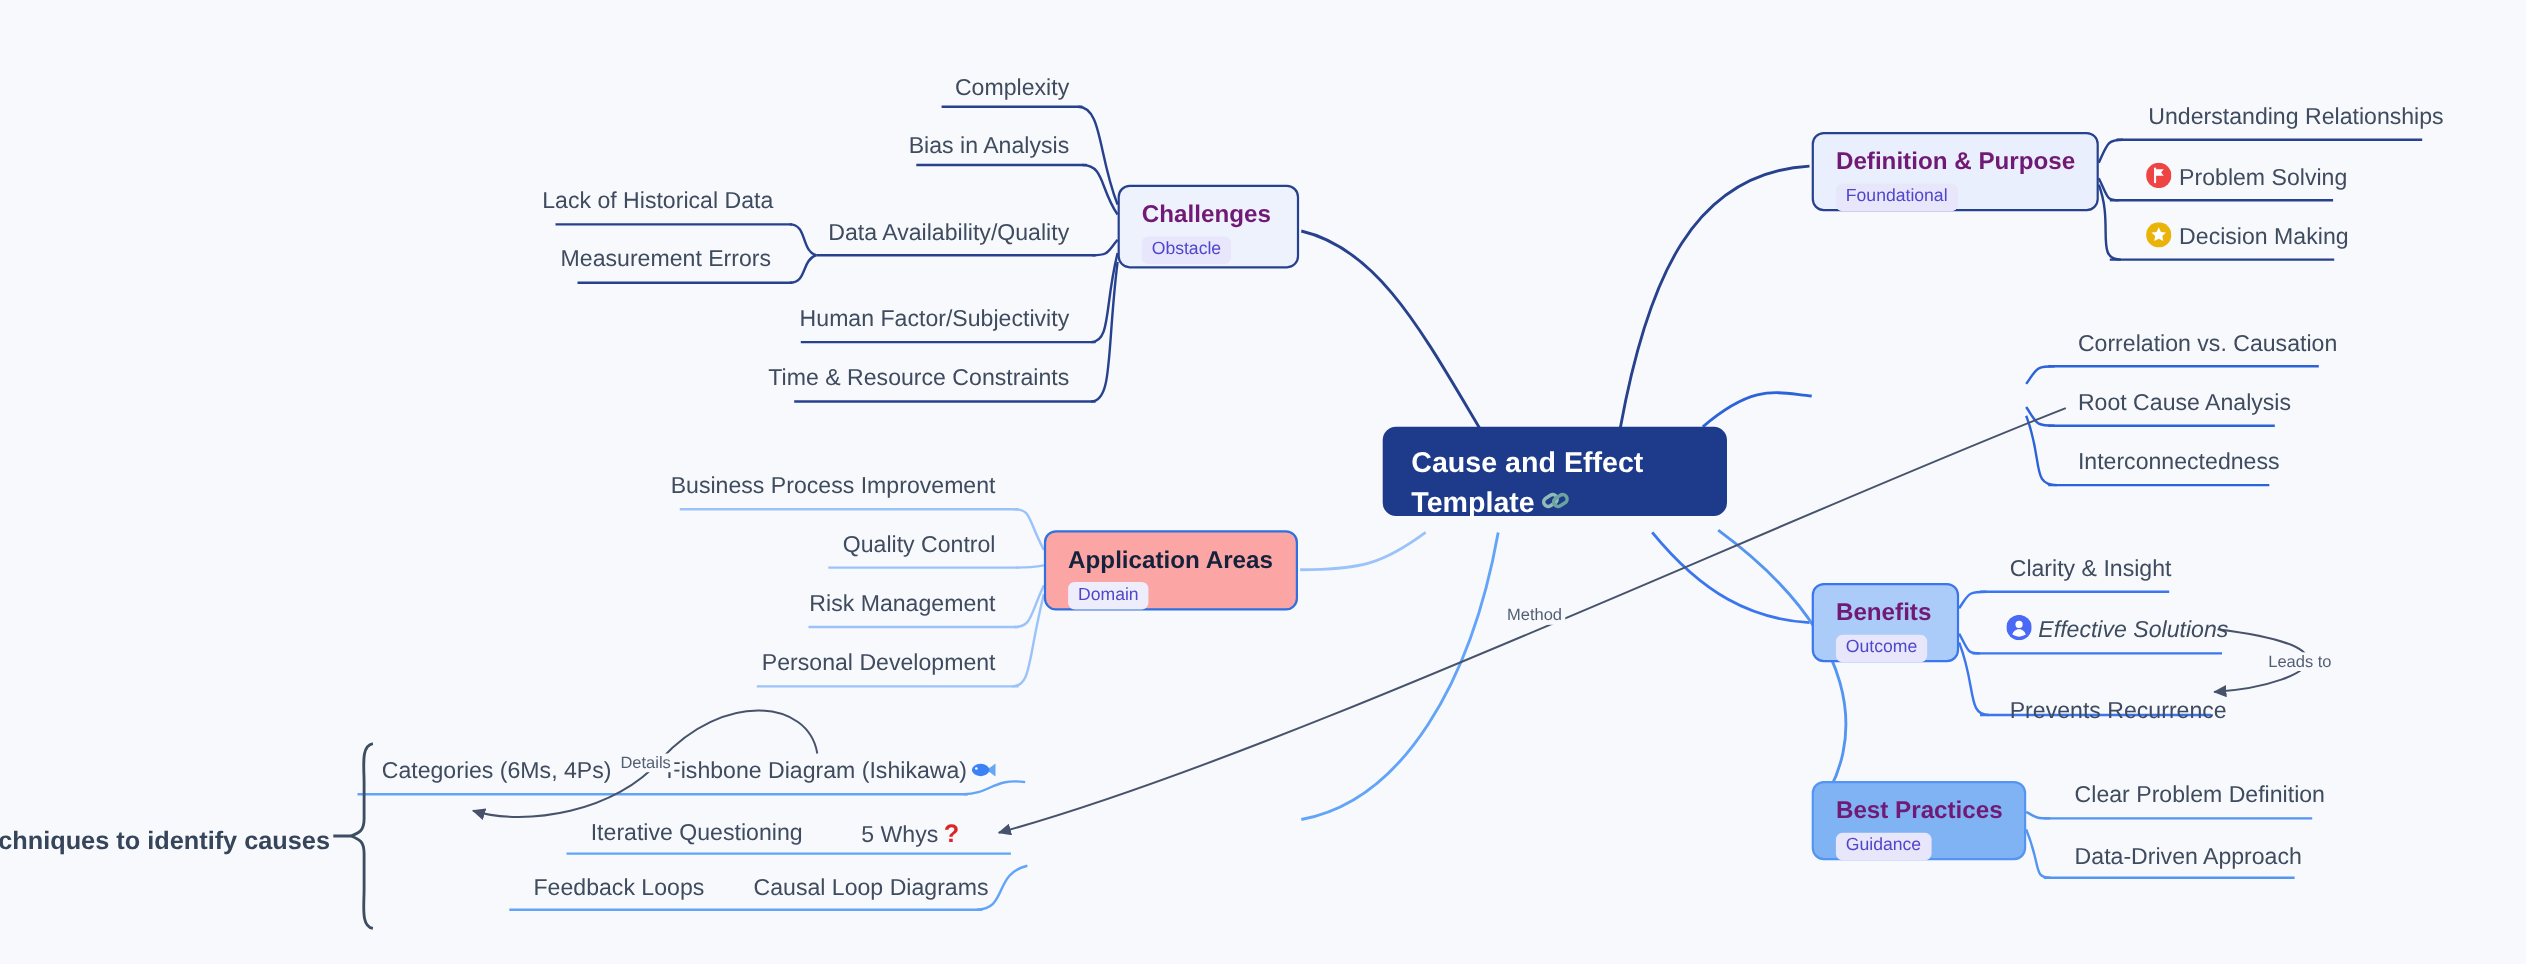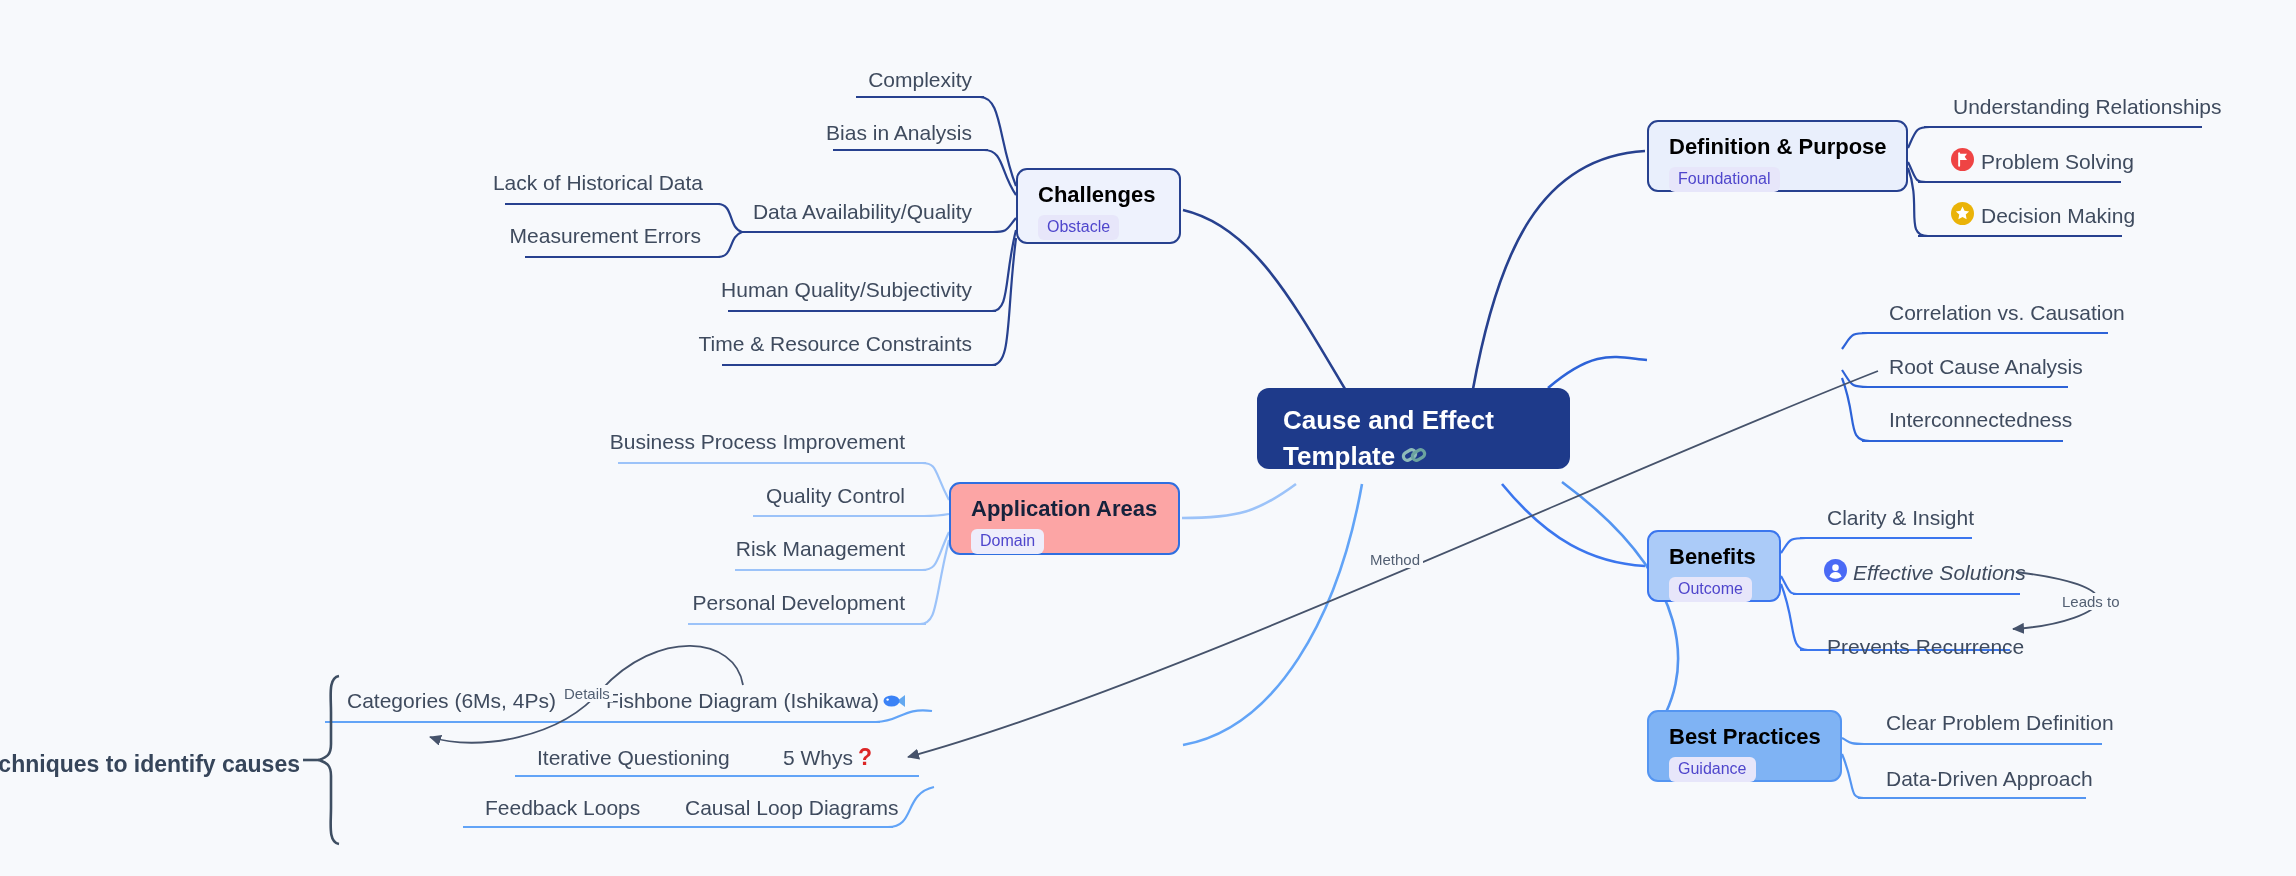--- a/index.html
+++ b/index.html
@@ -10,21 +10,21 @@
   }
   #canvas{position:absolute;left:0;top:0;width:2296px;height:876px;}
   svg.wires{position:absolute;left:0;top:0;pointer-events:none;}
   .leaf{
     position:absolute;white-space:nowrap;font-size:21px;color:#3f4b5e;line-height:22px;
   }
   .leaf.right-align{text-align:right;}
   .node{
     position:absolute;border-radius:11px;padding:12px 20px 10px 20px;box-sizing:border-box;
   }
-  .node .ntitle{font-size:22px;font-weight:bold;color:#000000;white-space:nowrap;}
+  .node .ntitle{font-size:22px;font-weight:bold;color:#701a75;white-space:nowrap;}
   .badge{
     display:inline-block;margin-top:7px;padding:2px 9px 4px 9px;border-radius:6px;
     background:#e7e6fa;color:#4f46cc;font-size:16px;line-height:19px;white-space:nowrap;
   }
   .center-node{
     position:absolute;left:1257px;top:388px;width:313px;height:81px;border-radius:12px;
     background:#1e3a8a;color:#ffffff;padding:14px 0 0 26px;box-sizing:border-box;
   }
   .center-node .tline{font-size:26px;font-weight:bold;line-height:36px;white-space:nowrap;}
   .annot{
@@ -217,21 +217,21 @@
 <div class="leaf" style="left:1827px;top:617px;margin-top:19px;">Prevents Recurrence</div>
 
 <div class="leaf" style="left:1886px;top:712px;">Clear Problem Definition</div>
 <div class="leaf" style="left:1886px;top:768px;">Data-Driven Approach</div>
 
 <div class="leaf right-align" style="right:1324px;top:69px;">Complexity</div>
 <div class="leaf right-align" style="right:1324px;top:122px;">Bias in Analysis</div>
 <div class="leaf right-align" style="right:1324px;top:201px;">Data Availability/Quality</div>
 <div class="leaf right-align" style="right:1593px;top:172px;">Lack of Historical Data</div>
 <div class="leaf right-align" style="right:1595px;top:225px;">Measurement Errors</div>
-<div class="leaf right-align" style="right:1324px;top:279px;">Human Quality/Subjectivity</div>
+<div class="leaf right-align" style="right:1324px;top:279px;">Human Factor/Subjectivity</div>
 <div class="leaf right-align" style="right:1324px;top:333px;">Time &amp; Resource Constraints</div>
 
 <div class="leaf right-align" style="right:1391px;top:431px;">Business Process Improvement</div>
 <div class="leaf right-align" style="right:1391px;top:485px;">Quality Control</div>
 <div class="leaf right-align" style="right:1391px;top:538px;">Risk Management</div>
 <div class="leaf right-align" style="right:1391px;top:592px;">Personal Development</div>
 
 <div class="leaf" style="left:606px;top:690px;"><span>Fishbone Diagram (Ishikawa)</span><span class="fish-ic"><svg width="23" height="18" viewBox="0 0 23 18">
           <polygon points="14,9 22,3 22,15" fill="#63a8f0"></polygon>
           <ellipse cx="8.5" cy="9" rx="8" ry="5.6" fill="#3b82f6"></ellipse>

